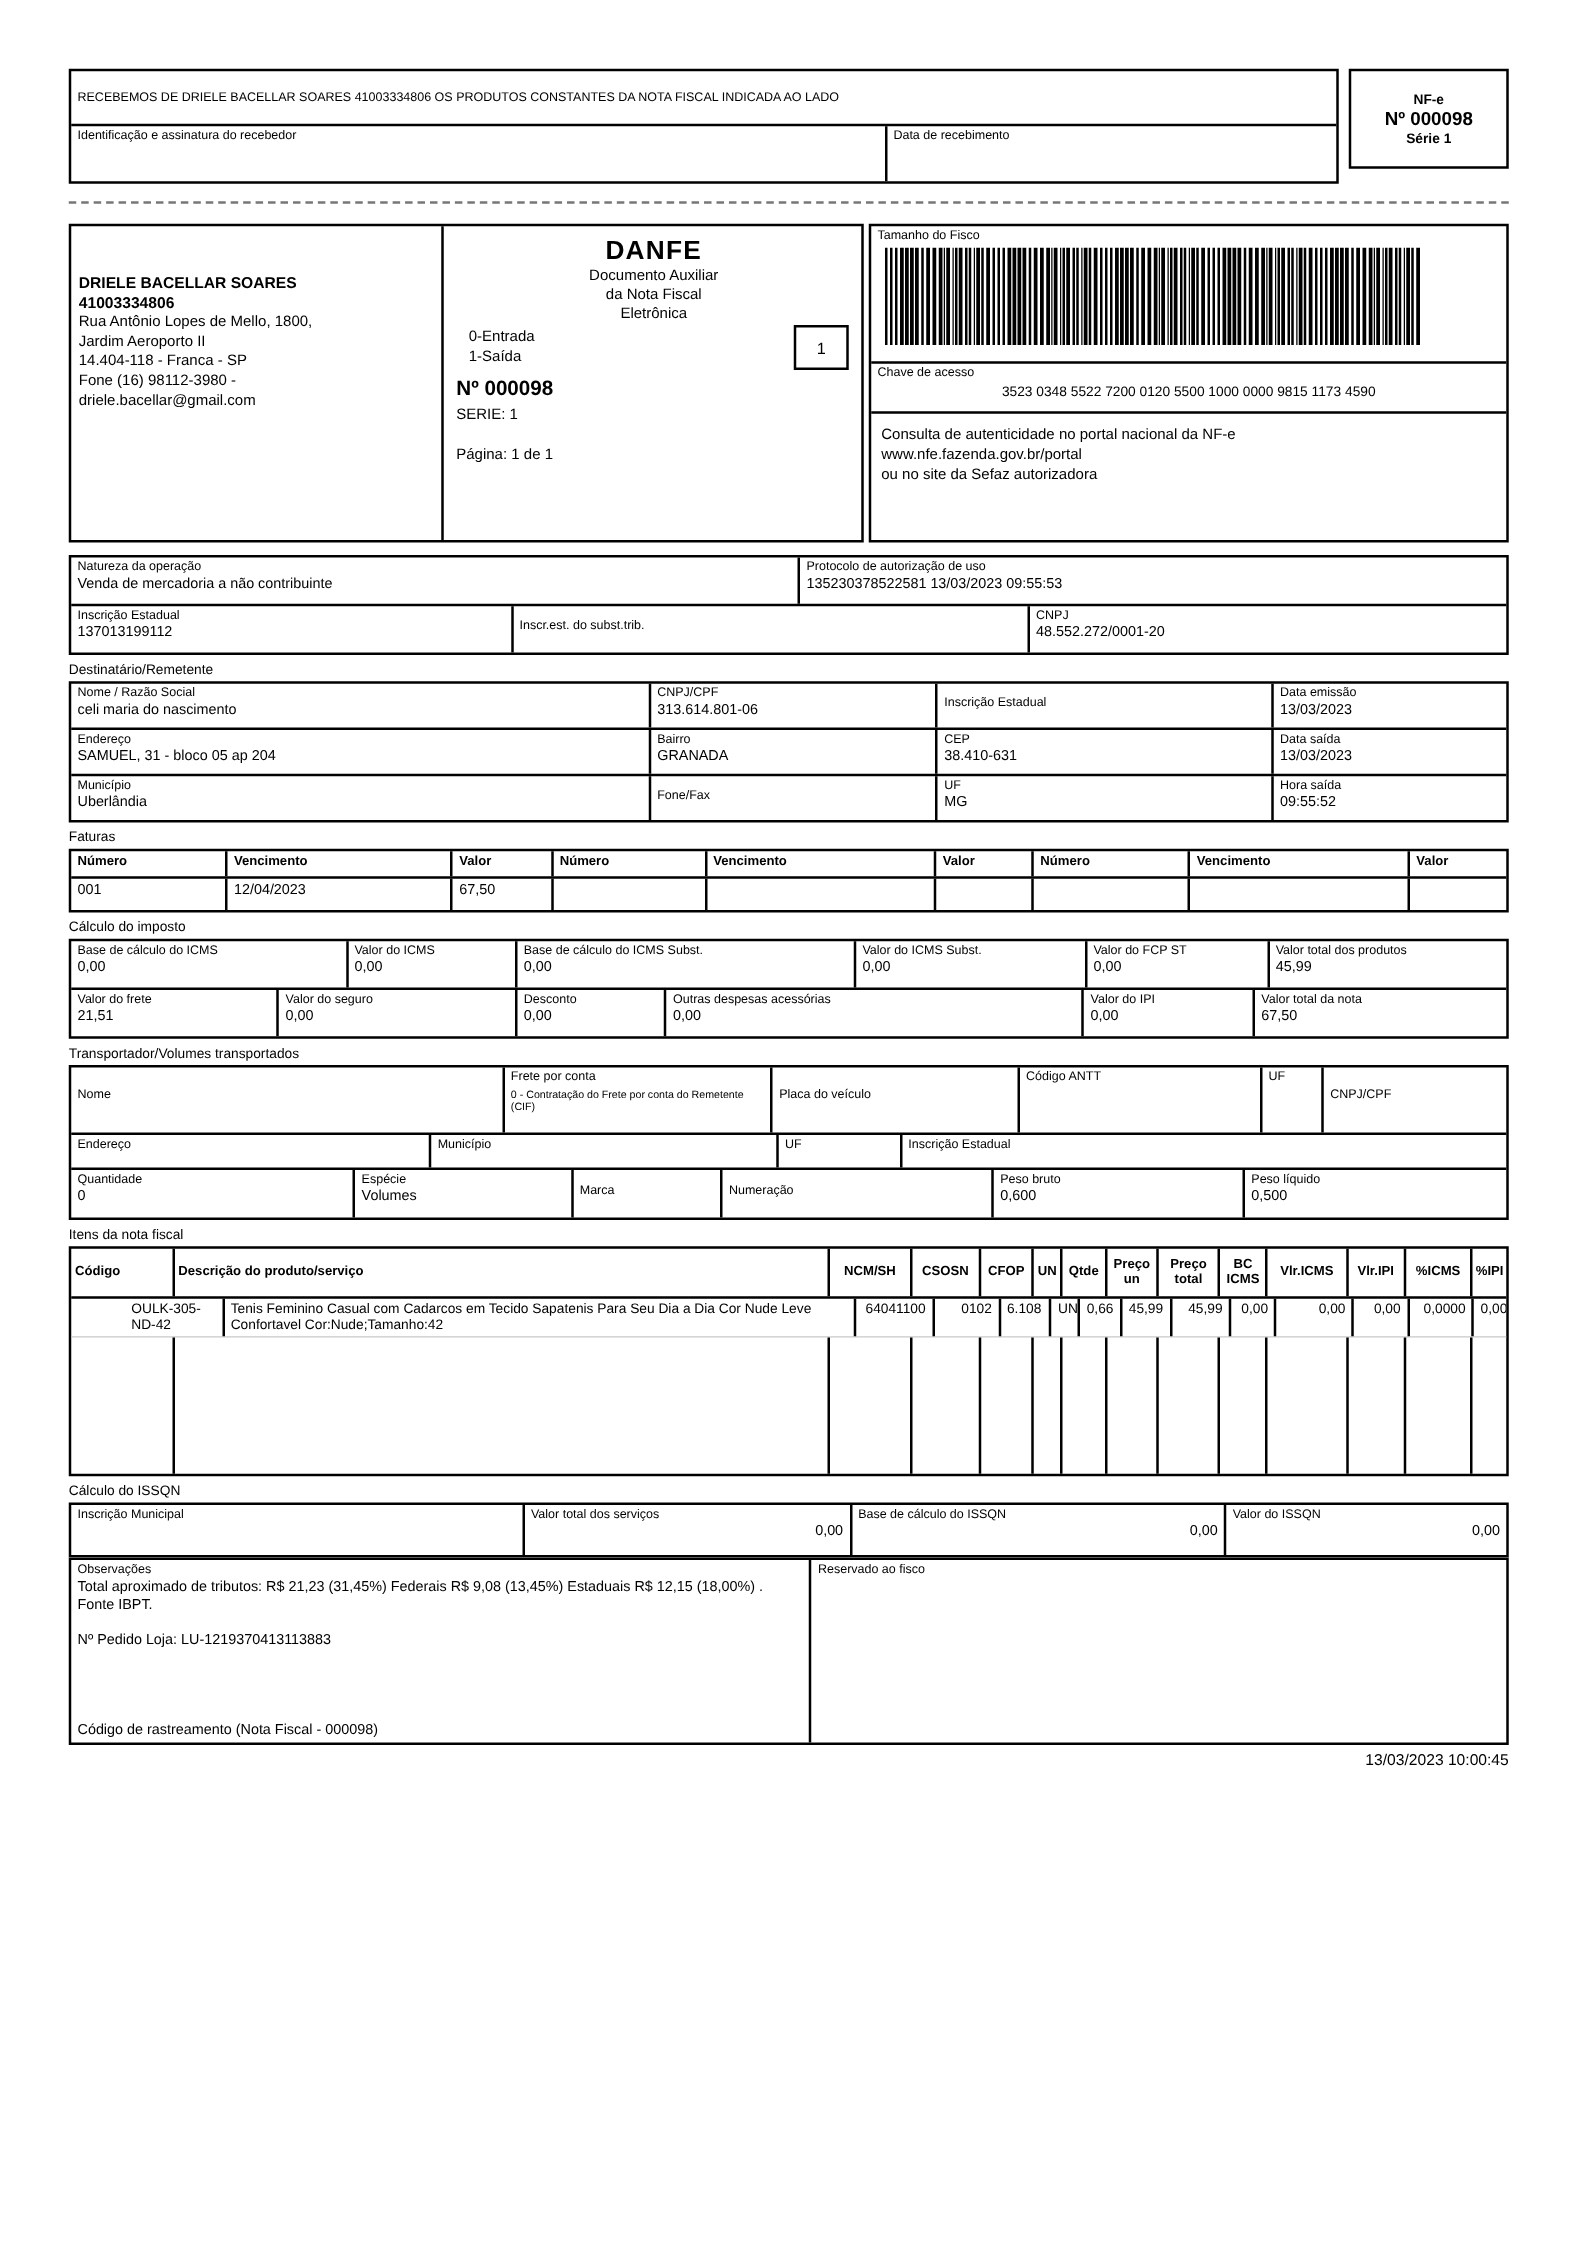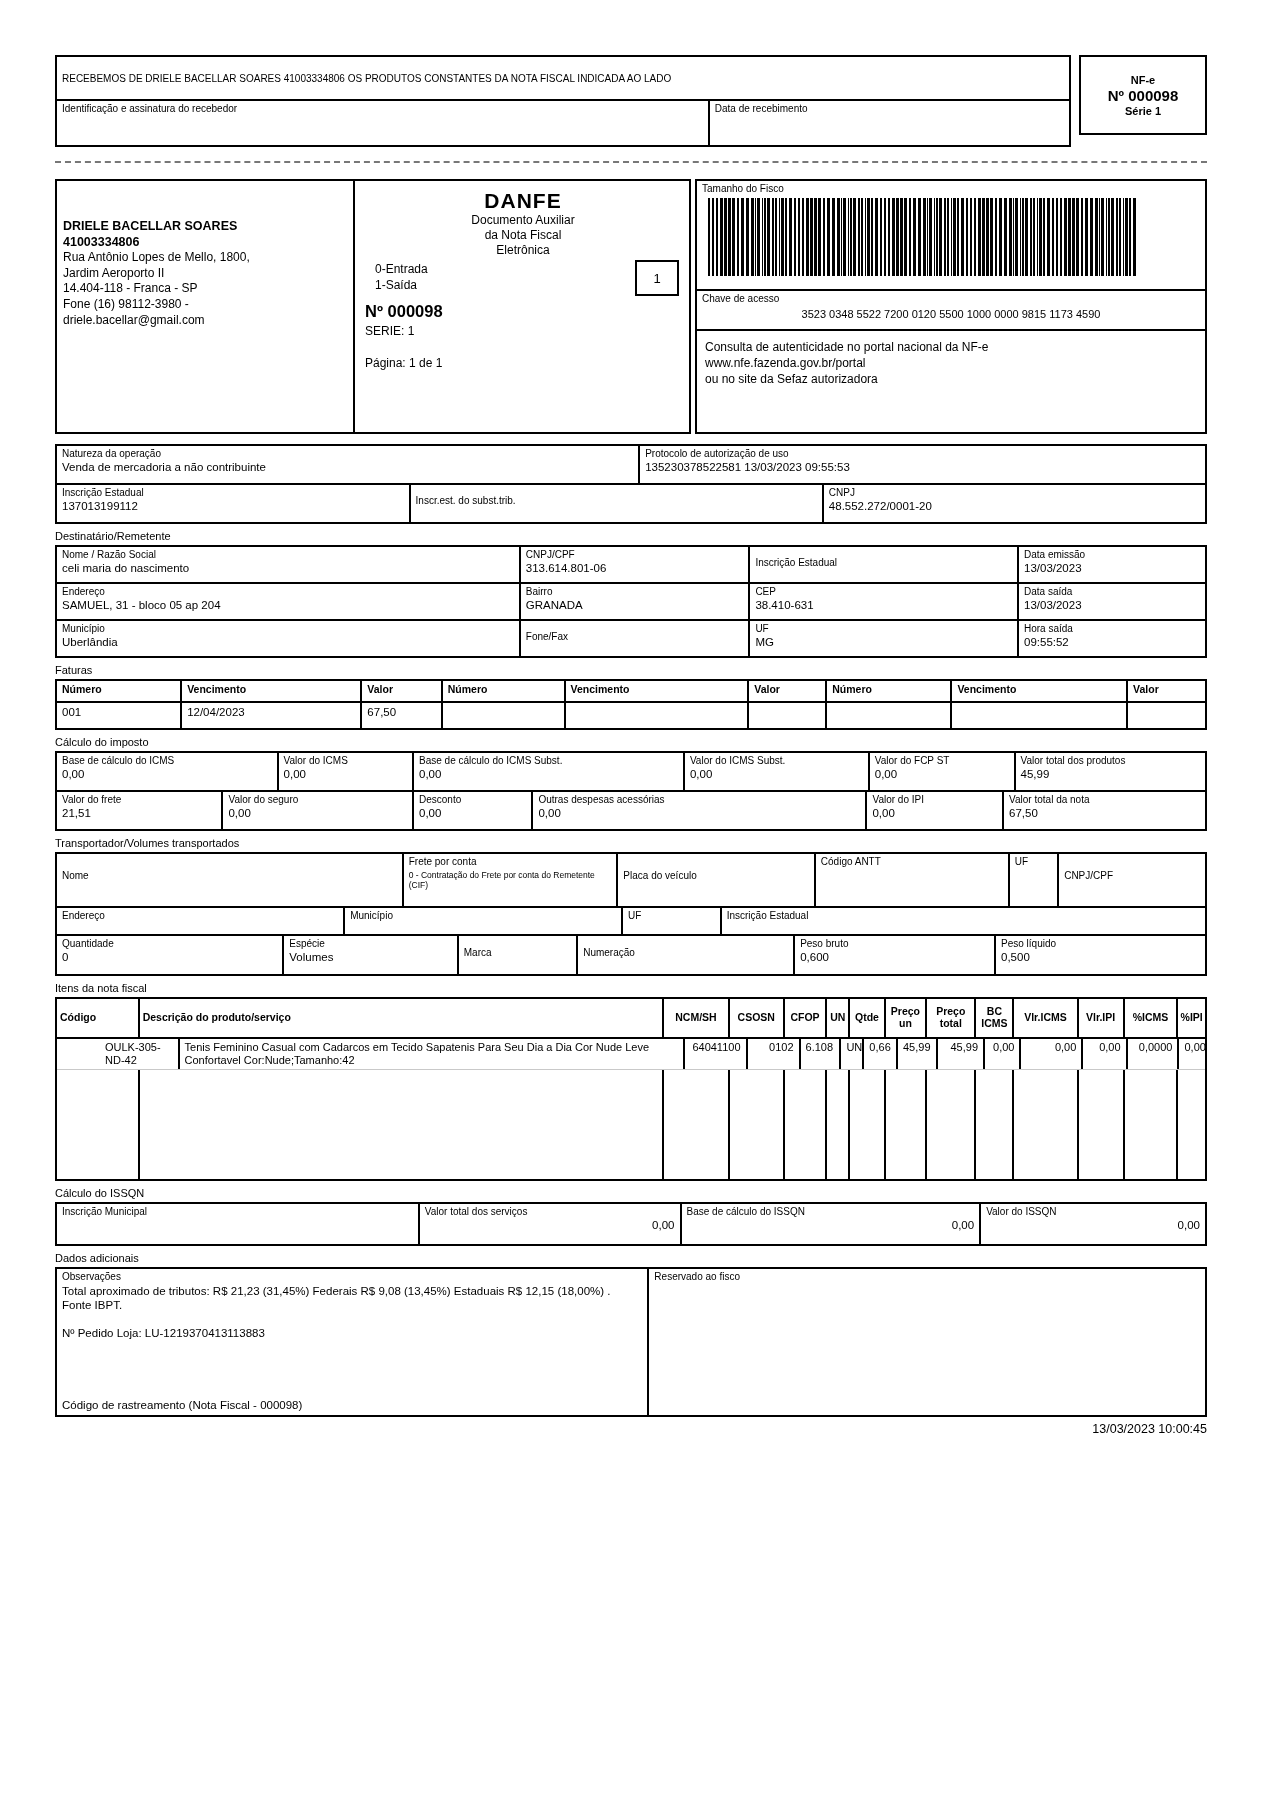--- a/index.html
+++ b/index.html
@@ -592,21 +592,20 @@
         <div class="lbl">Base de cálculo do ISSQN</div>
         <div class="val num">0,00</div>
       </div>
       <div class="cell" style="width:19.5%;">
         <div class="lbl">Valor do ISSQN</div>
         <div class="val num">0,00</div>
       </div>
     </div>
   </div>
 
-  <div class="sec-title">Dados adicionais</div>
   <div class="box dados-box">
     <div class="cell obs-cell" style="width:51.6%;">
       <div class="lbl">Observações</div>
       <div class="obs-text">Total aproximado de tributos: R$ 21,23 (31,45%) Federais R$ 9,08 (13,45%) Estaduais R$ 12,15 (18,00%) . Fonte IBPT.</div>
       <div class="obs-ped">Nº Pedido Loja: LU-1219370413113883</div>
       <div class="obs-rast">Código de rastreamento (Nota Fiscal - 000098)</div>
     </div>
     <div class="cell" style="width:48.4%;">
       <div class="lbl">Reservado ao fisco</div>
     </div>

